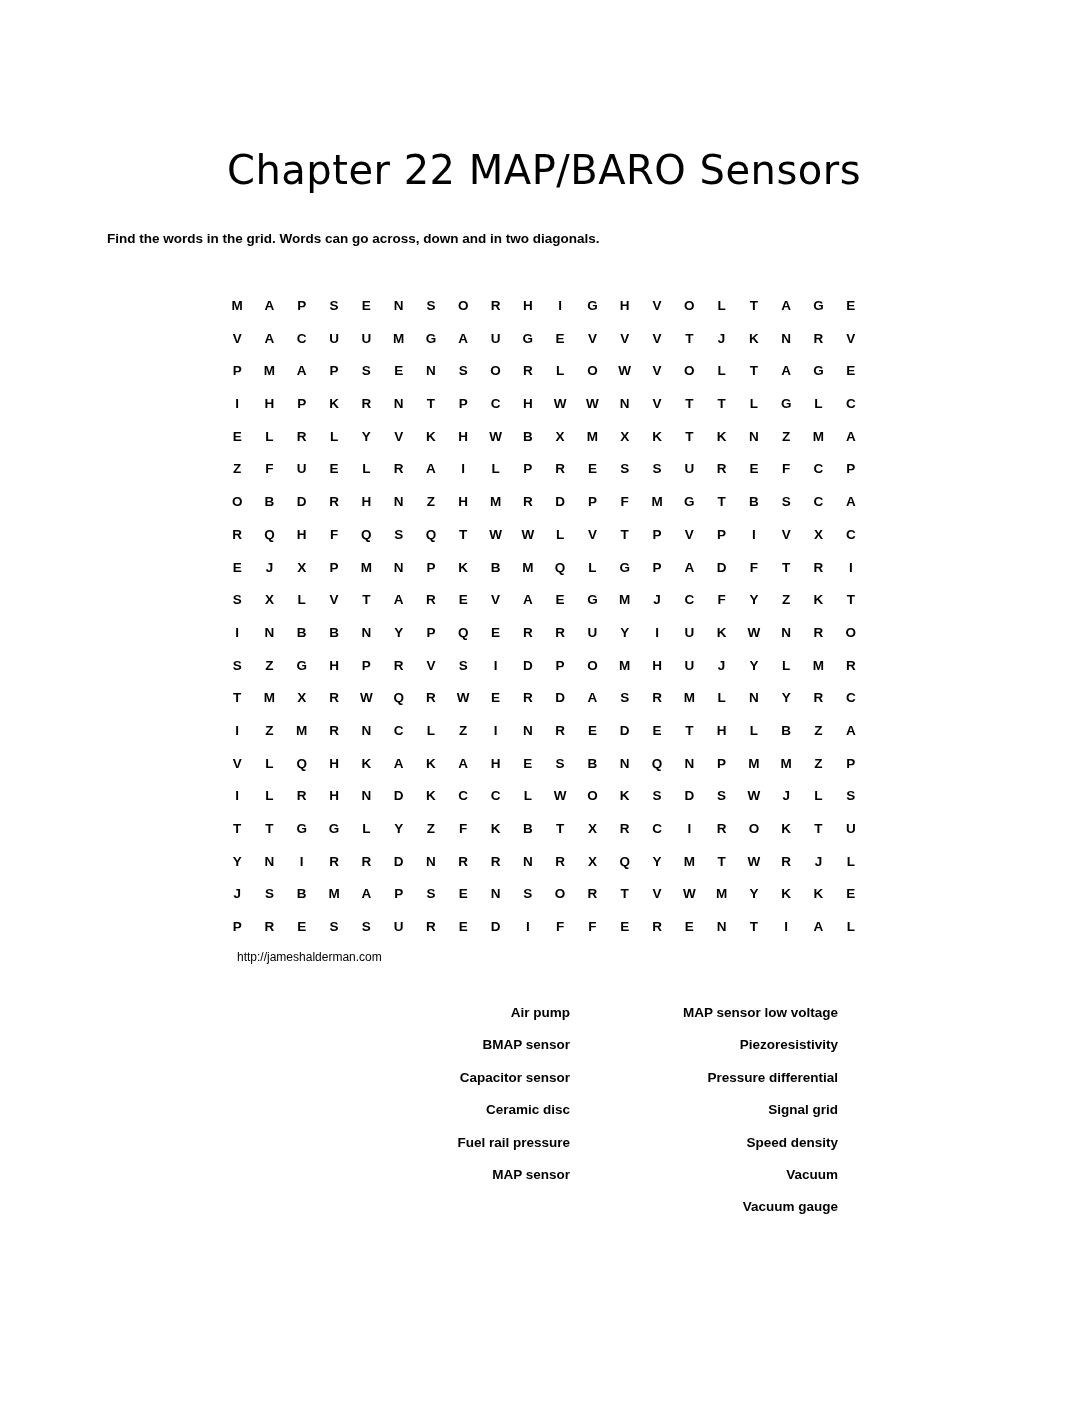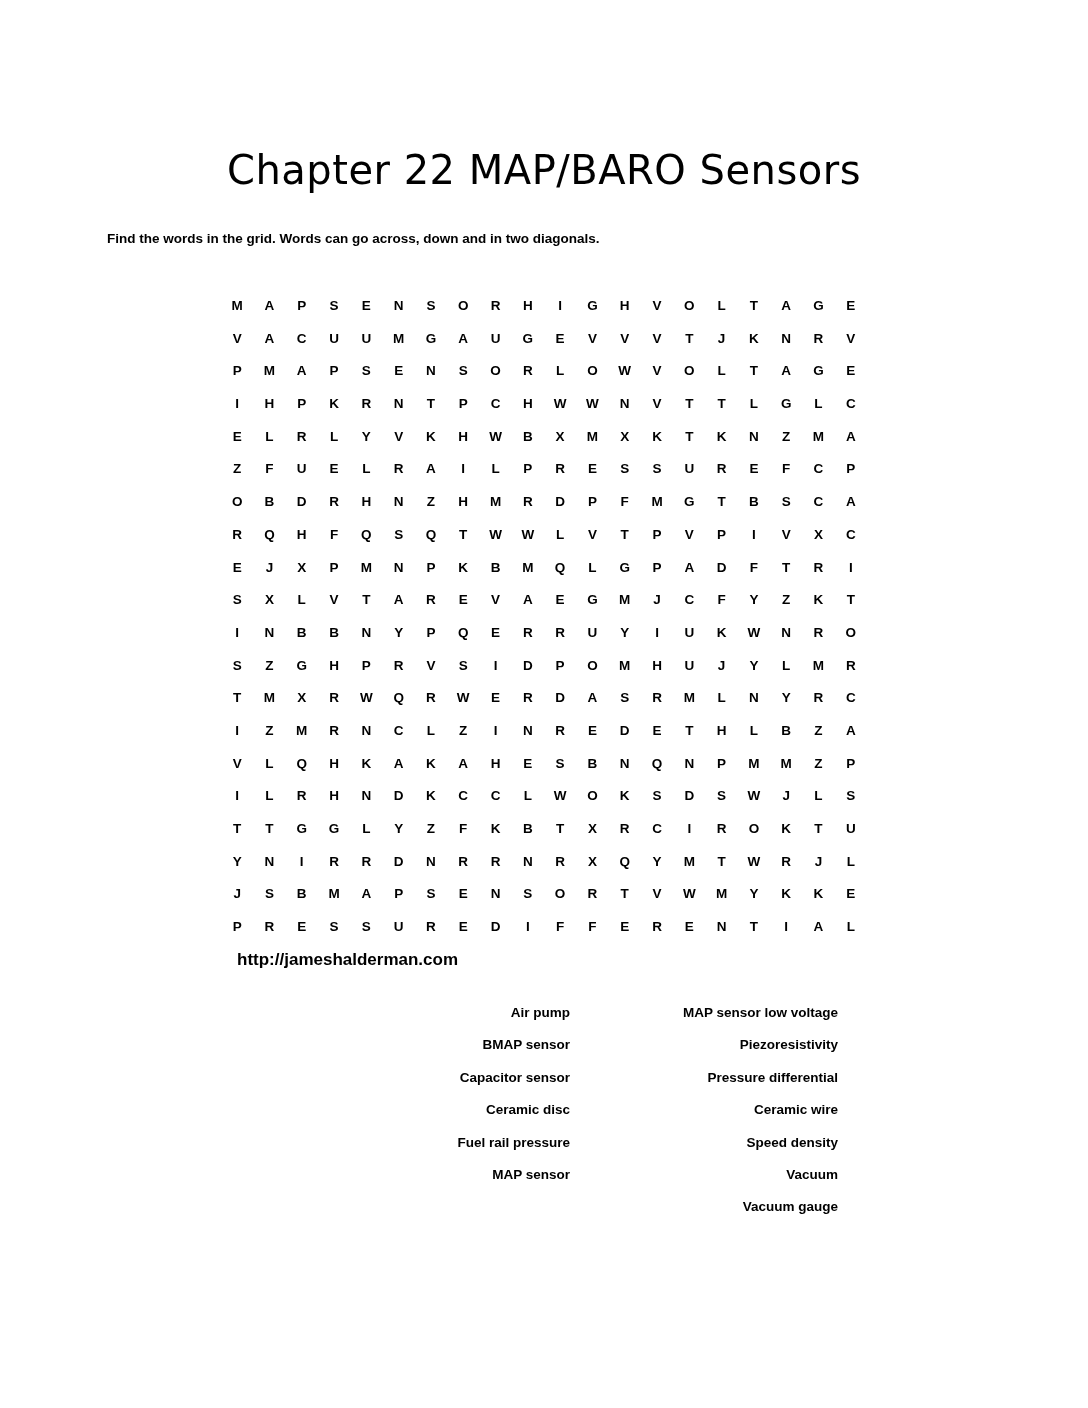--- a/index.html
+++ b/index.html
@@ -43,22 +43,22 @@
     text-align: center;
     line-height: 32.7px;
     font-weight: 700;
     font-size: 13.5px;
     font-family: "Liberation Sans", sans-serif;
   }
   .url {
     position: absolute;
     top: 950px;
     left: 237px;
-    font-weight: 700;
-    font-size: 17px;
+    font-weight: 400;
+    font-size: 12px;
   }
   .word-col {
     position: absolute;
     width: 320px;
     text-align: right;
     font-weight: 700;
     font-size: 13.5px;
   }
   .word-col-left  { top: 997px; left: 250px; }
   .word-col-right { top: 997px; left: 518px; }
@@ -518,18 +518,18 @@
       <div class="word-item">BMAP sensor</div>
       <div class="word-item">Capacitor sensor</div>
       <div class="word-item">Ceramic disc</div>
       <div class="word-item">Fuel rail pressure</div>
       <div class="word-item">MAP sensor</div>
     </div>
   <div class="word-col word-col-right">
       <div class="word-item">MAP sensor low voltage</div>
       <div class="word-item">Piezoresistivity</div>
       <div class="word-item">Pressure differential</div>
-      <div class="word-item">Ceramic wire</div>
+      <div class="word-item">Signal grid</div>
       <div class="word-item">Speed density</div>
       <div class="word-item">Vacuum</div>
       <div class="word-item">Vacuum gauge</div>
     </div>
 </div>
 
 </body></html>

